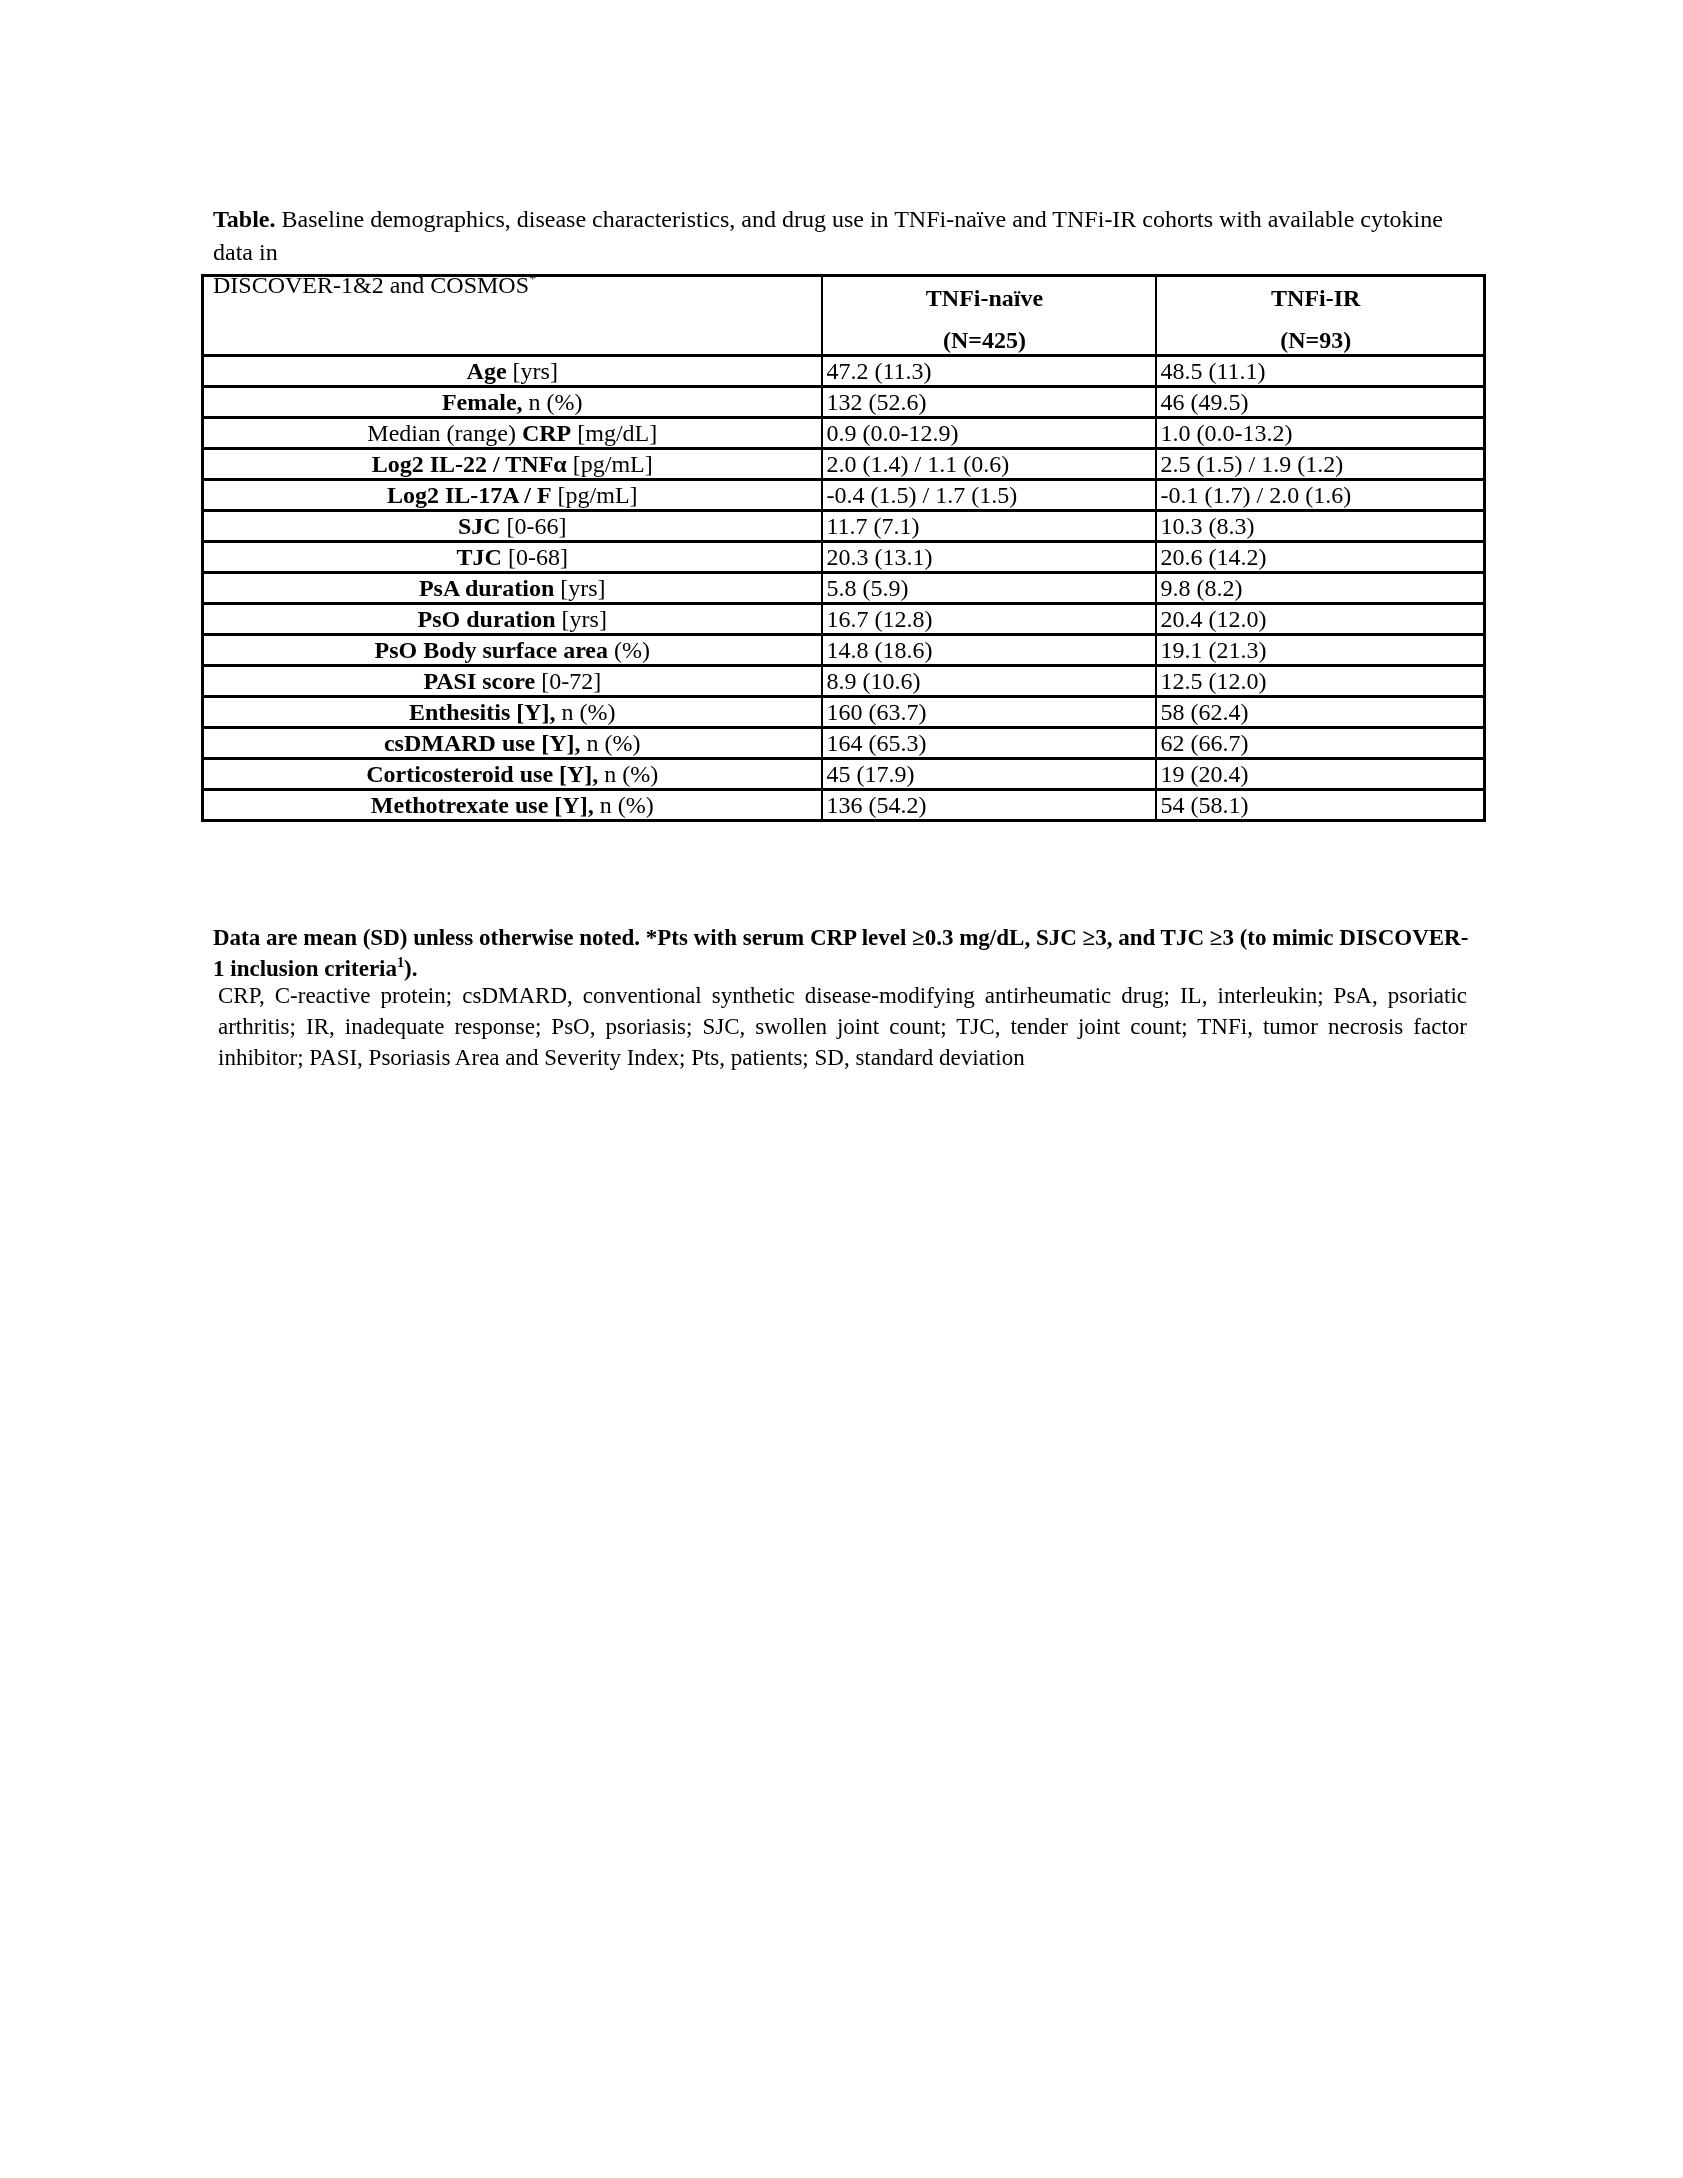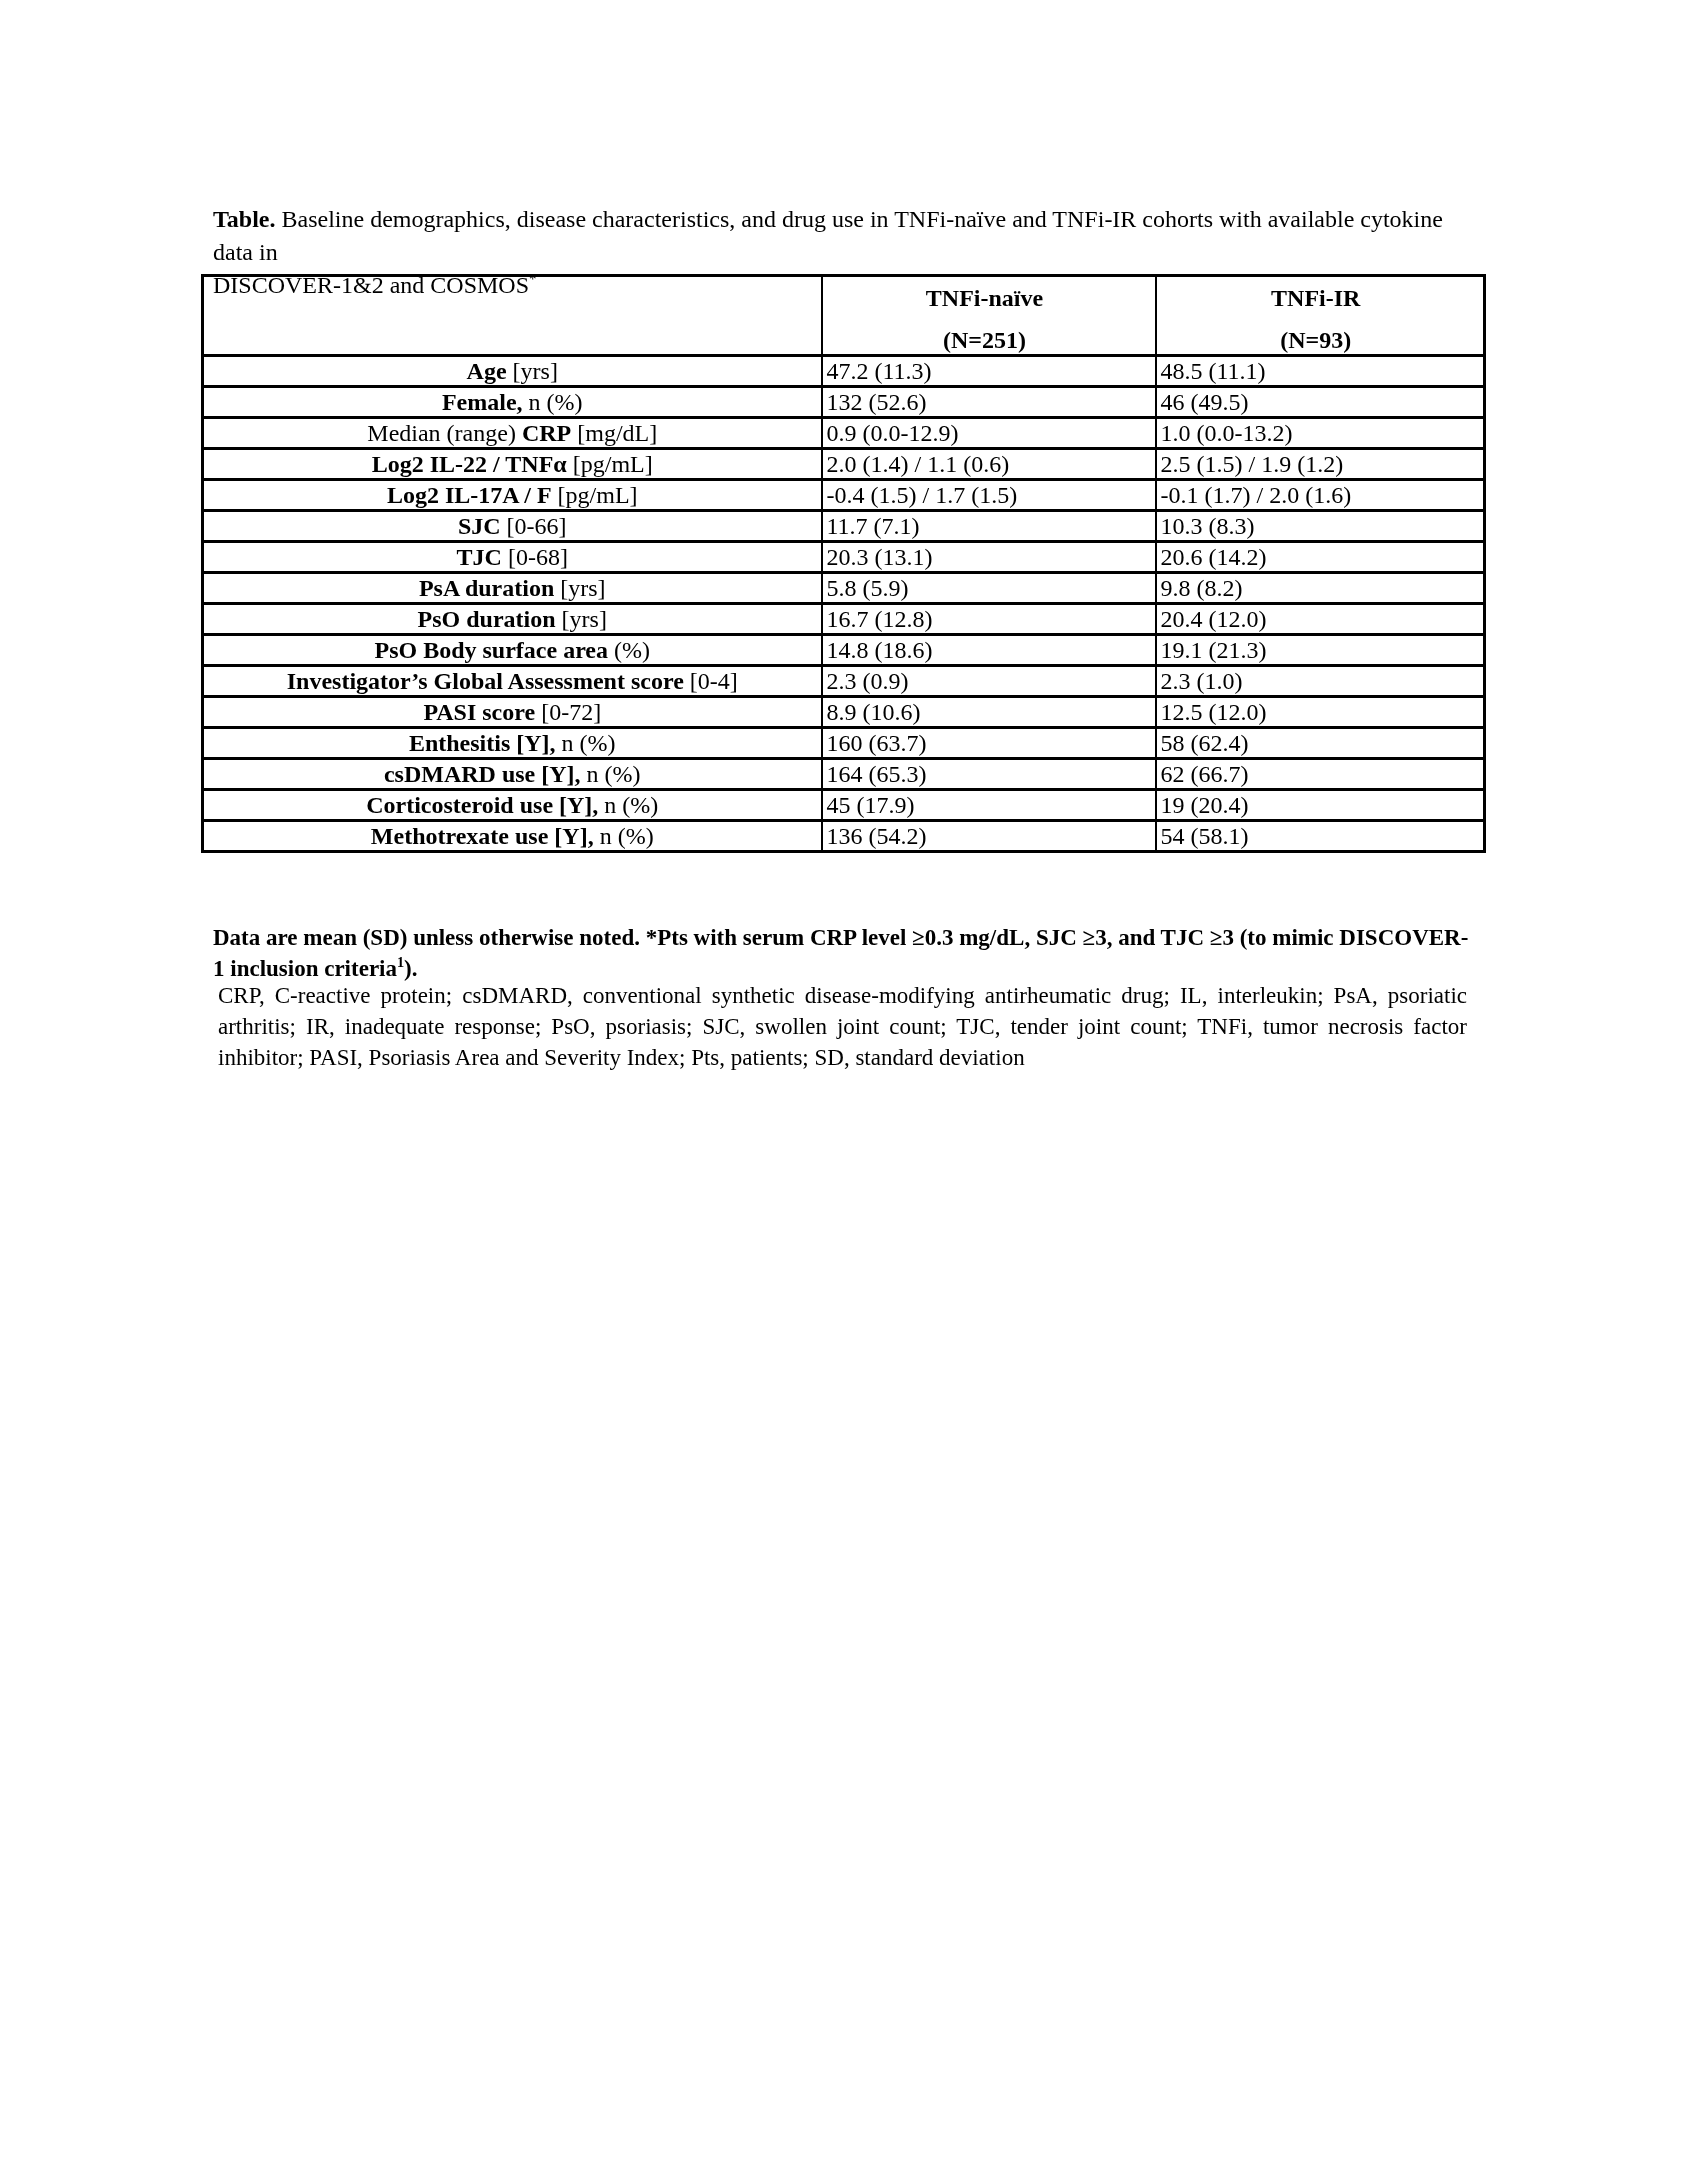--- a/index.html
+++ b/index.html
@@ -90,21 +90,21 @@
     <colgroup>
       <col style="width:619px">
       <col style="width:334px">
       <col style="width:329px">
     </colgroup>
     <thead>
       <tr>
         <th class="lbl"></th>
         <th>
           <div>TNFi-naïve</div>
-          <div class="th-n">(N=251)</div>
+          <div class="th-n">(N=425)</div>
         </th>
         <th>
           <div>TNFi-IR</div>
           <div class="th-n">(N=93)</div>
         </th>
       </tr>
     </thead>
     <tbody id="table-body">
         <tr>
           <td class="lbl"><b>Age</b><span> [yrs]</span></td>
@@ -150,25 +150,20 @@
           <td class="lbl"><b>PsO duration</b><span> [yrs]</span></td>
           <td>16.7 (12.8)</td>
           <td>20.4 (12.0)</td>
         </tr>
         <tr>
           <td class="lbl"><b>PsO Body surface area</b><span> (%)</span></td>
           <td>14.8 (18.6)</td>
           <td>19.1 (21.3)</td>
         </tr>
         <tr>
-          <td class="lbl"><b>Investigator’s Global Assessment score</b><span> [0-4]</span></td>
-          <td>2.3 (0.9)</td>
-          <td>2.3 (1.0)</td>
-        </tr>
-        <tr>
           <td class="lbl"><b>PASI score</b><span> [0-72]</span></td>
           <td>8.9 (10.6)</td>
           <td>12.5 (12.0)</td>
         </tr>
         <tr>
           <td class="lbl"><b>Enthesitis [Y],</b><span> n (%)</span></td>
           <td>160 (63.7)</td>
           <td>58 (62.4)</td>
         </tr>
         <tr>

